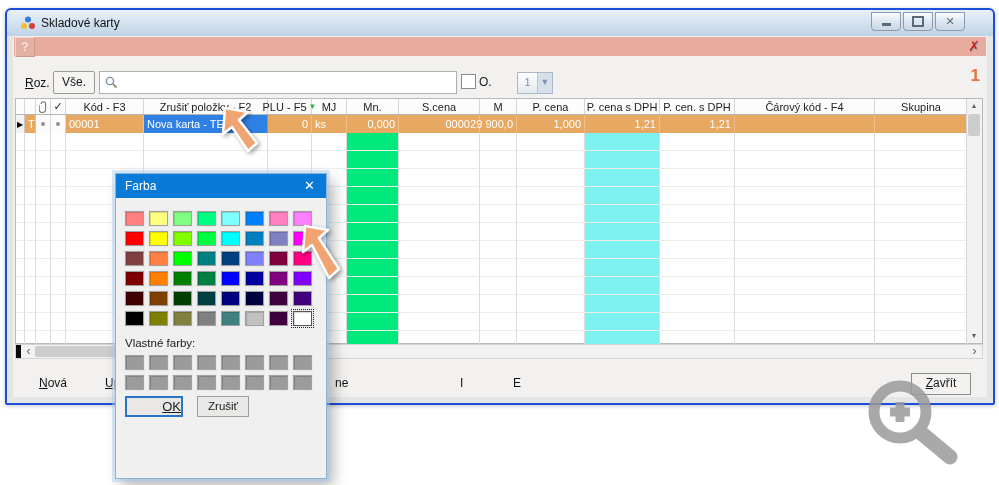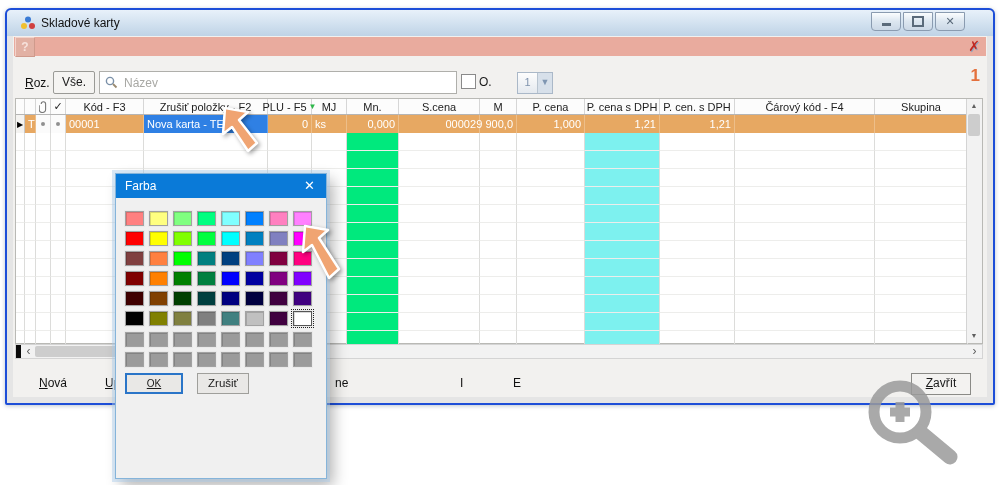--- a/index.html
+++ b/index.html
@@ -95,22 +95,22 @@
   .dlg-label{font-size:11.5px;color:#1a1a1a;}
   .swgrid{margin-top:6px;}
   .swrow{display:flex;margin-bottom:5px;}
   .swatch{width:19px;height:15px;margin-right:5.5px;border:1px solid #a2a2a2;
     box-shadow:inset 1px 1px 0 rgba(0,0,0,.15), 0 0 0 1px #eaeaea;box-sizing:border-box;}
   .swatch.selected{outline:1px dotted #222;outline-offset:1px;border:1px solid #555;}
   .custom-label{margin-top:11px;}
   .define-btn{margin-top:15px;width:192px;height:19px;background:#e4e3e1;border:1px solid #9f9f9b;
     font-size:11.5px;text-align:center;line-height:18px;font-family:"Liberation Sans",sans-serif;}
   .dlg-buttons{margin-top:6px;display:flex;}
-  .btn-ok{width:58px;height:21px;background:#e9e8e6;border:2px solid #2a75c8;font-size:10px;
-    text-align:center;line-height:17px;box-sizing:border-box;text-decoration:underline;}
+  .btn-ok{width:58px;height:21px;background:#e9e8e6;border:2px solid #2a75c8;font-size:13px;
+    text-align:right;line-height:17px;box-sizing:border-box;text-decoration:underline;}
   .btn-cancel{width:52px;height:21px;background:#e9e8e6;border:1px solid #9f9f9b;font-size:11.5px;
     text-align:center;line-height:19px;box-sizing:border-box;margin-left:14px;}
   
   .annot-arrow{position:absolute;z-index:70;filter:drop-shadow(2px 2px 2px rgba(0,0,0,.35));}
   .magnifier{position:absolute;left:860px;top:374px;z-index:40;opacity:.85;}
 </style>
 </head>
 <body>
 
 <div class="window">
@@ -141,21 +141,20 @@
       <div class="tool-close">✗</div>
     </div>
 
     <div class="roz"><span class="hot">R</span><span>oz.</span></div>
     <div class="btn-vse">Vše.</div>
     <div class="search-box">
       <svg width="13" height="13" viewBox="0 0 13 13">
         <circle cx="5" cy="5" r="3.6" fill="none" stroke="#7a90a8" stroke-width="1.4"></circle>
         <line x1="8" y1="8" x2="11.5" y2="11.5" stroke="#9a8a70" stroke-width="1.8"></line>
       </svg>
-      <input class="search-input" value="" placeholder="Název" style="">
     </div>
     <div class="chk"></div>
     <div class="chk-label">O.</div>
     <div class="dropdown">
       <div class="dd-val">1</div>
       <div class="dd-arrow">▼</div>
     </div>
     <div class="page-counter">1</div>
 
     <div class="table">
@@ -504,20 +503,21 @@
           <div class="swatch" style="background: rgb(0, 0, 0);"></div>
           <div class="swatch" style="background: rgb(128, 128, 0);"></div>
           <div class="swatch" style="background: rgb(128, 128, 64);"></div>
           <div class="swatch" style="background: rgb(128, 128, 128);"></div>
           <div class="swatch" style="background: rgb(64, 128, 128);"></div>
           <div class="swatch" style="background: rgb(192, 192, 192);"></div>
           <div class="swatch" style="background: rgb(64, 0, 64);"></div>
           <div class="swatch selected" style="background: rgb(255, 255, 255);"></div>
         </div>
       </div>
+    <div class="dlg-label custom-label">Vlastné farby:</div>
     <div class="swgrid" id="custom-grid">
         <div class="swrow">
           <div class="swatch" style="background: rgb(155, 155, 155);"></div>
           <div class="swatch" style="background: rgb(155, 155, 155);"></div>
           <div class="swatch" style="background: rgb(155, 155, 155);"></div>
           <div class="swatch" style="background: rgb(155, 155, 155);"></div>
           <div class="swatch" style="background: rgb(155, 155, 155);"></div>
           <div class="swatch" style="background: rgb(155, 155, 155);"></div>
           <div class="swatch" style="background: rgb(155, 155, 155);"></div>
           <div class="swatch" style="background: rgb(155, 155, 155);"></div>

